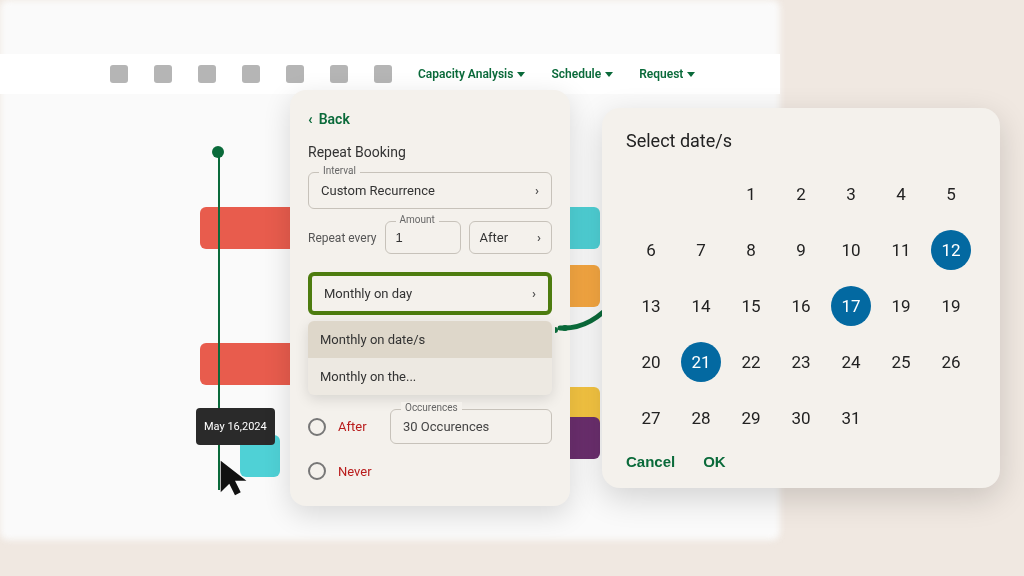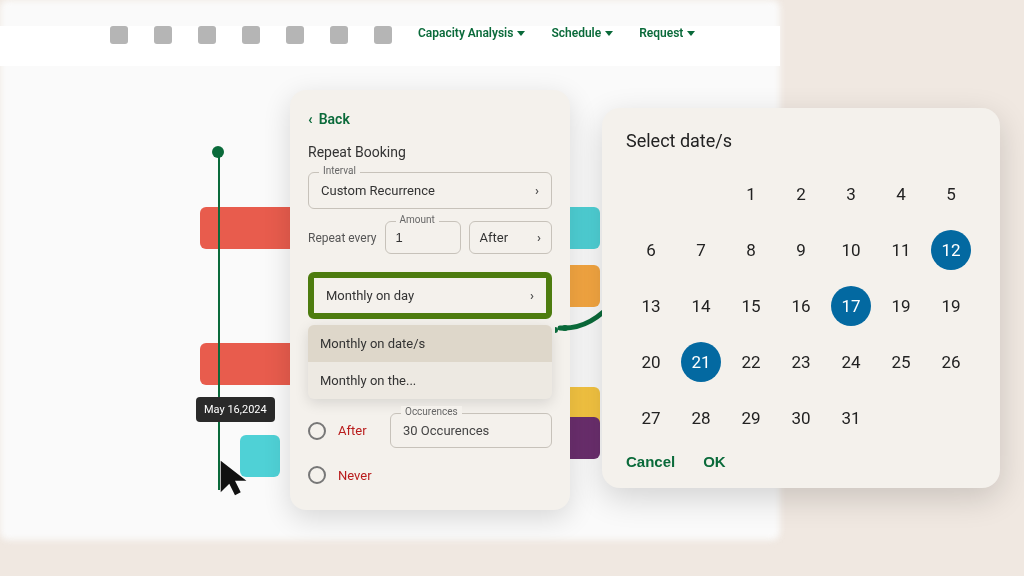--- a/index.html
+++ b/index.html
@@ -17,26 +17,26 @@
       position: absolute;
       top: 0; left: 0;
       width: 780px;
       height: 540px;
       background: #fafafa;
       filter: blur(3px);
       border-radius: 8px;
     }
     .bg-toolbar {
       position: absolute;
-      top: 26px; left: 0;
+      top: 54px; left: 0;
       width: 780px;
       height: 40px;
       background: #fff;
       display: flex;
-      align-items: flex-start;
+      align-items: center;
       gap: 26px;
       padding-left: 110px;
       font-size: 12px;
       color: #0a6a3a;
       font-weight: 600;
     }
     .bg-toolbar .icon-stub {
       width: 18px; height: 18px;
       background: #b5b5b5;
       border-radius: 3px;
@@ -74,25 +74,25 @@
     .timeline-dot {
       position:absolute;
       top: 146px; left: 212px;
       width: 12px;height:12px;
       border-radius:50%;
       background:#0a6a3a;
     }
 
     .tooltip-date {
       position: absolute;
-      top: 397px; left: 196px;
+      top: 408px; left: 196px;
       background: #2a2a2a;
       color: #fff;
       font-size: 11px;
-      padding: 6px 8px;
+      padding: 12px 8px;
       border-radius: 4px;
     }
     .cursor-arrow {
       position: absolute;
       top: 458px; left: 216px;
       width:0;height:0;
     }
     .cursor-arrow svg { width: 38px; height: 40px; }
 
     
@@ -180,21 +180,21 @@
       width: 100%;
       font-size: 13px;
       color: #333;
       outline: none;
     }
     .dropdown-block {
       margin: 0 18px 10px 18px;
       position: relative;
     }
     .dropdown-trigger {
-      border: 6px solid #4d7c0f;
+      border: 4px solid #4d7c0f;
       border-radius: 6px;
       padding: 10px 12px;
       display: flex;
       align-items: center;
       justify-content: space-between;
       font-size: 13px;
       color: #333;
       cursor:pointer;
     }
     .dropdown-menu {

